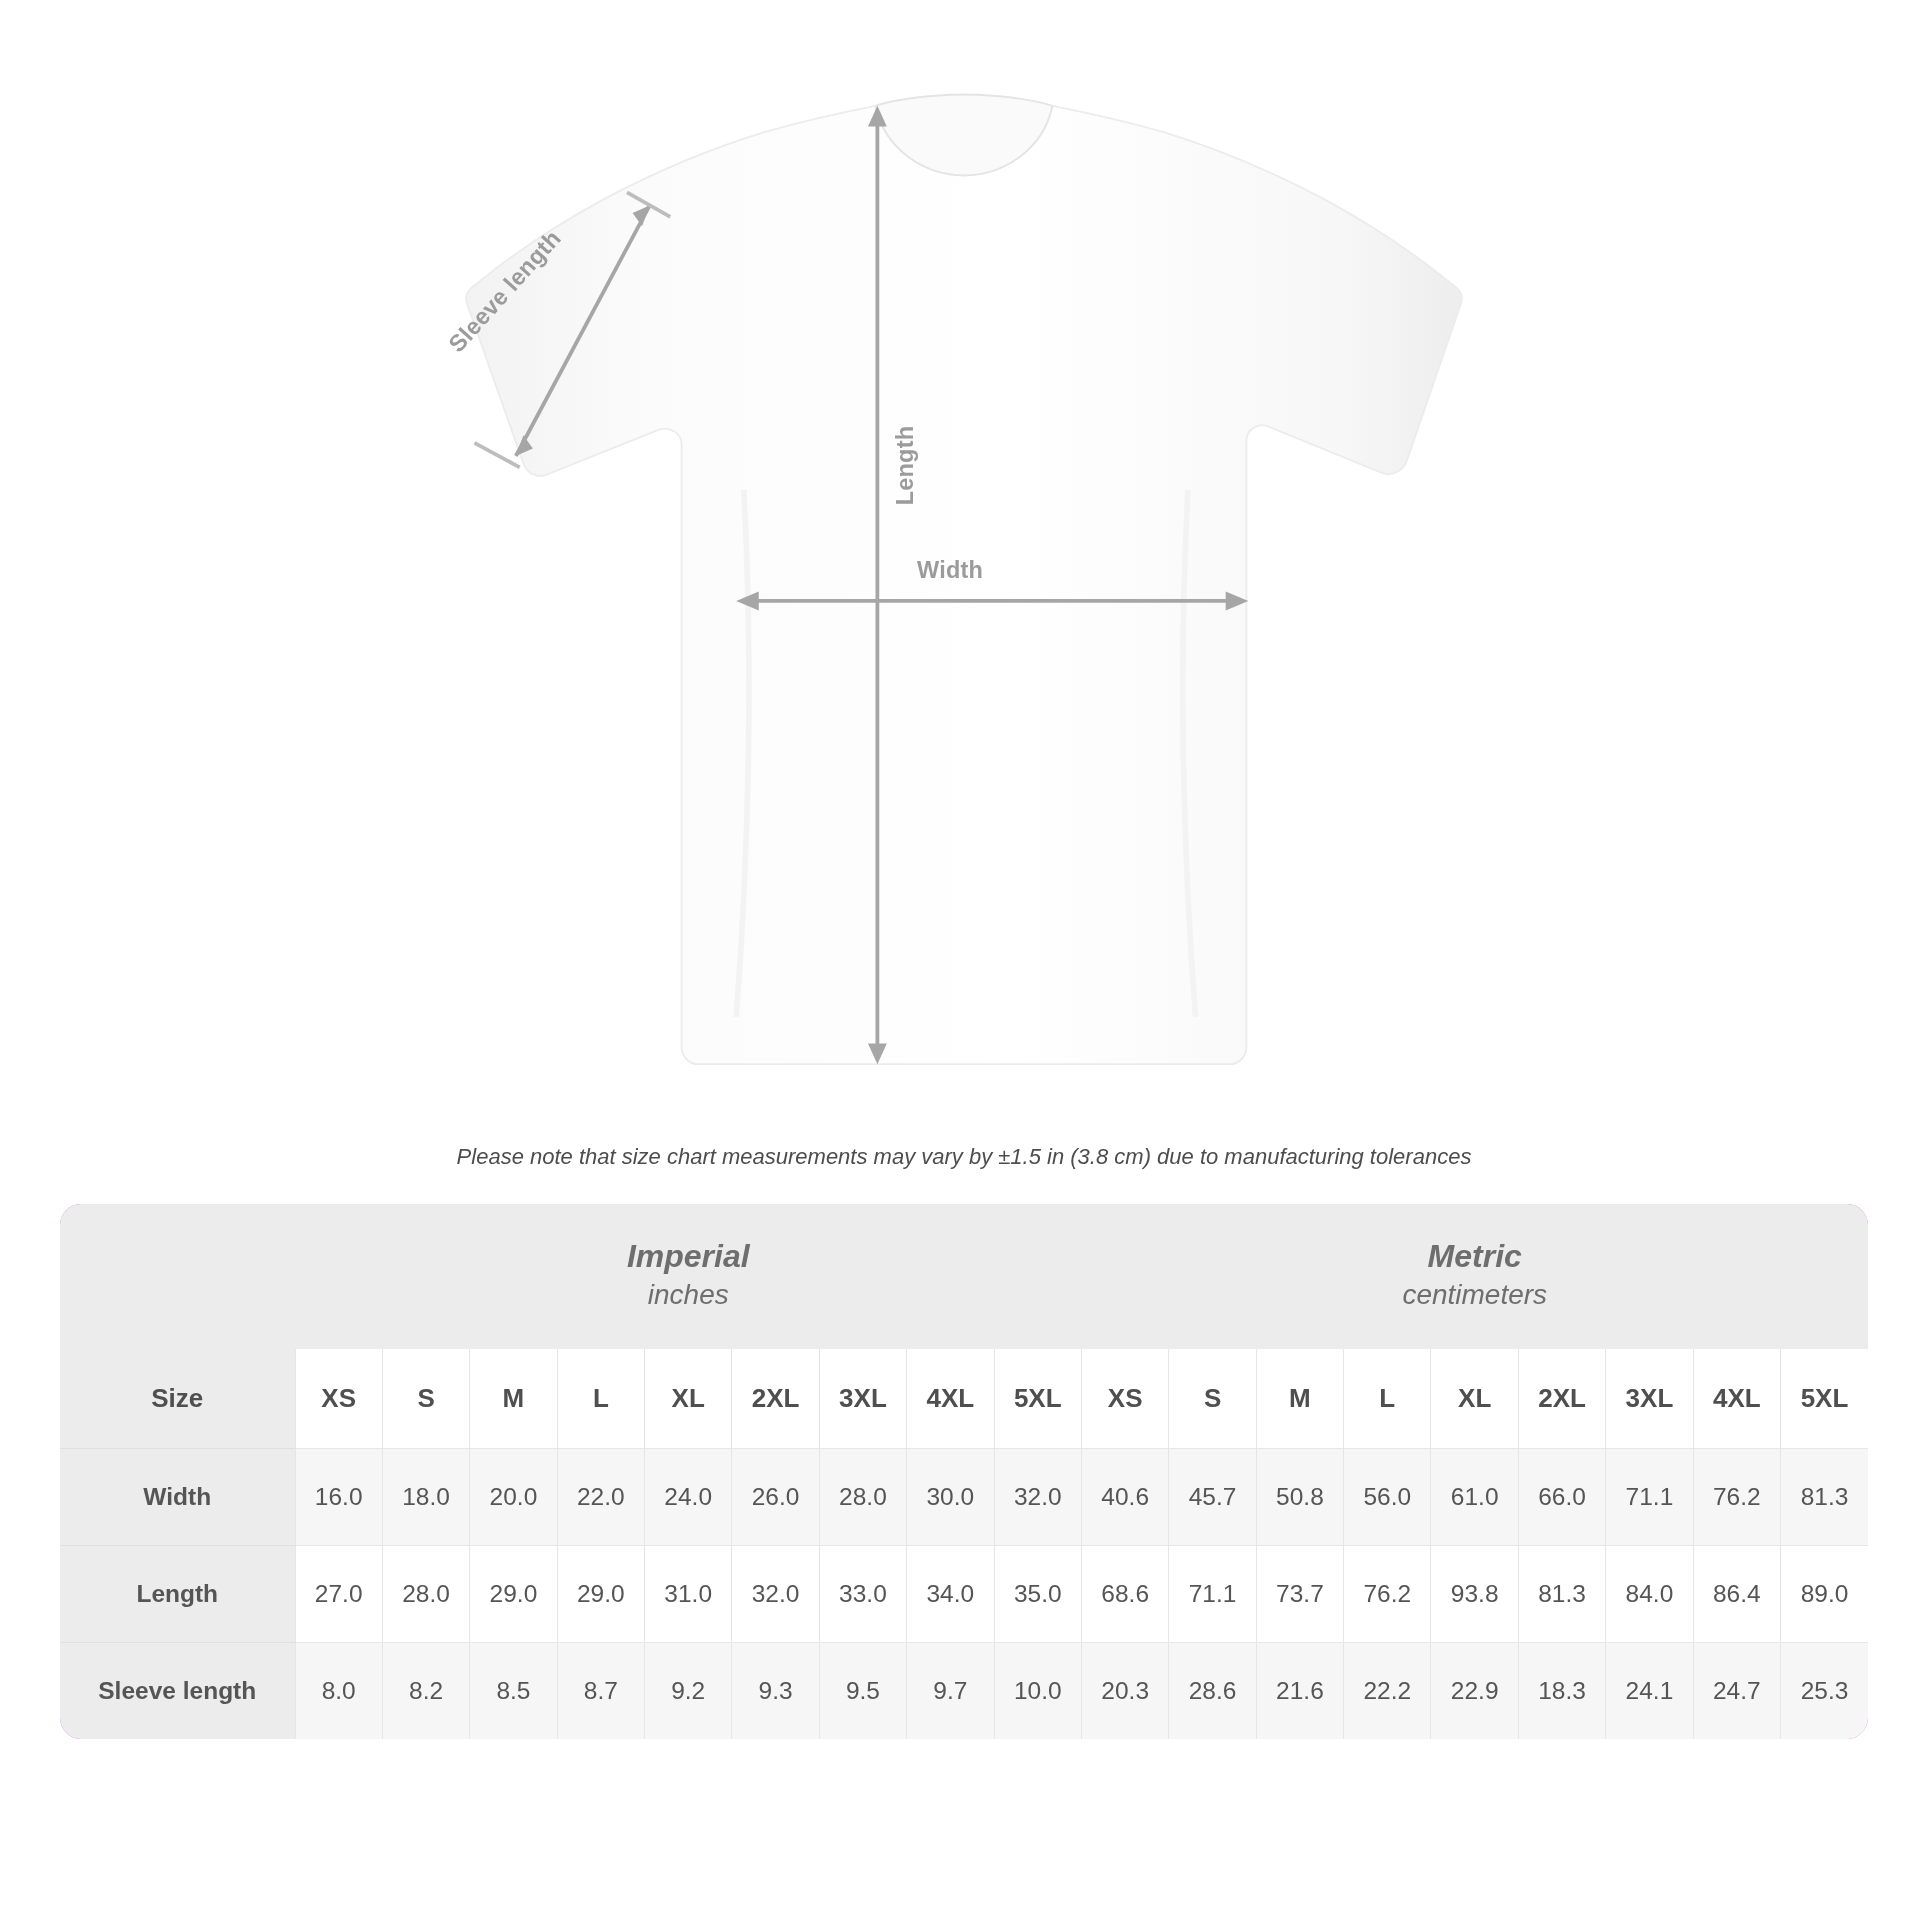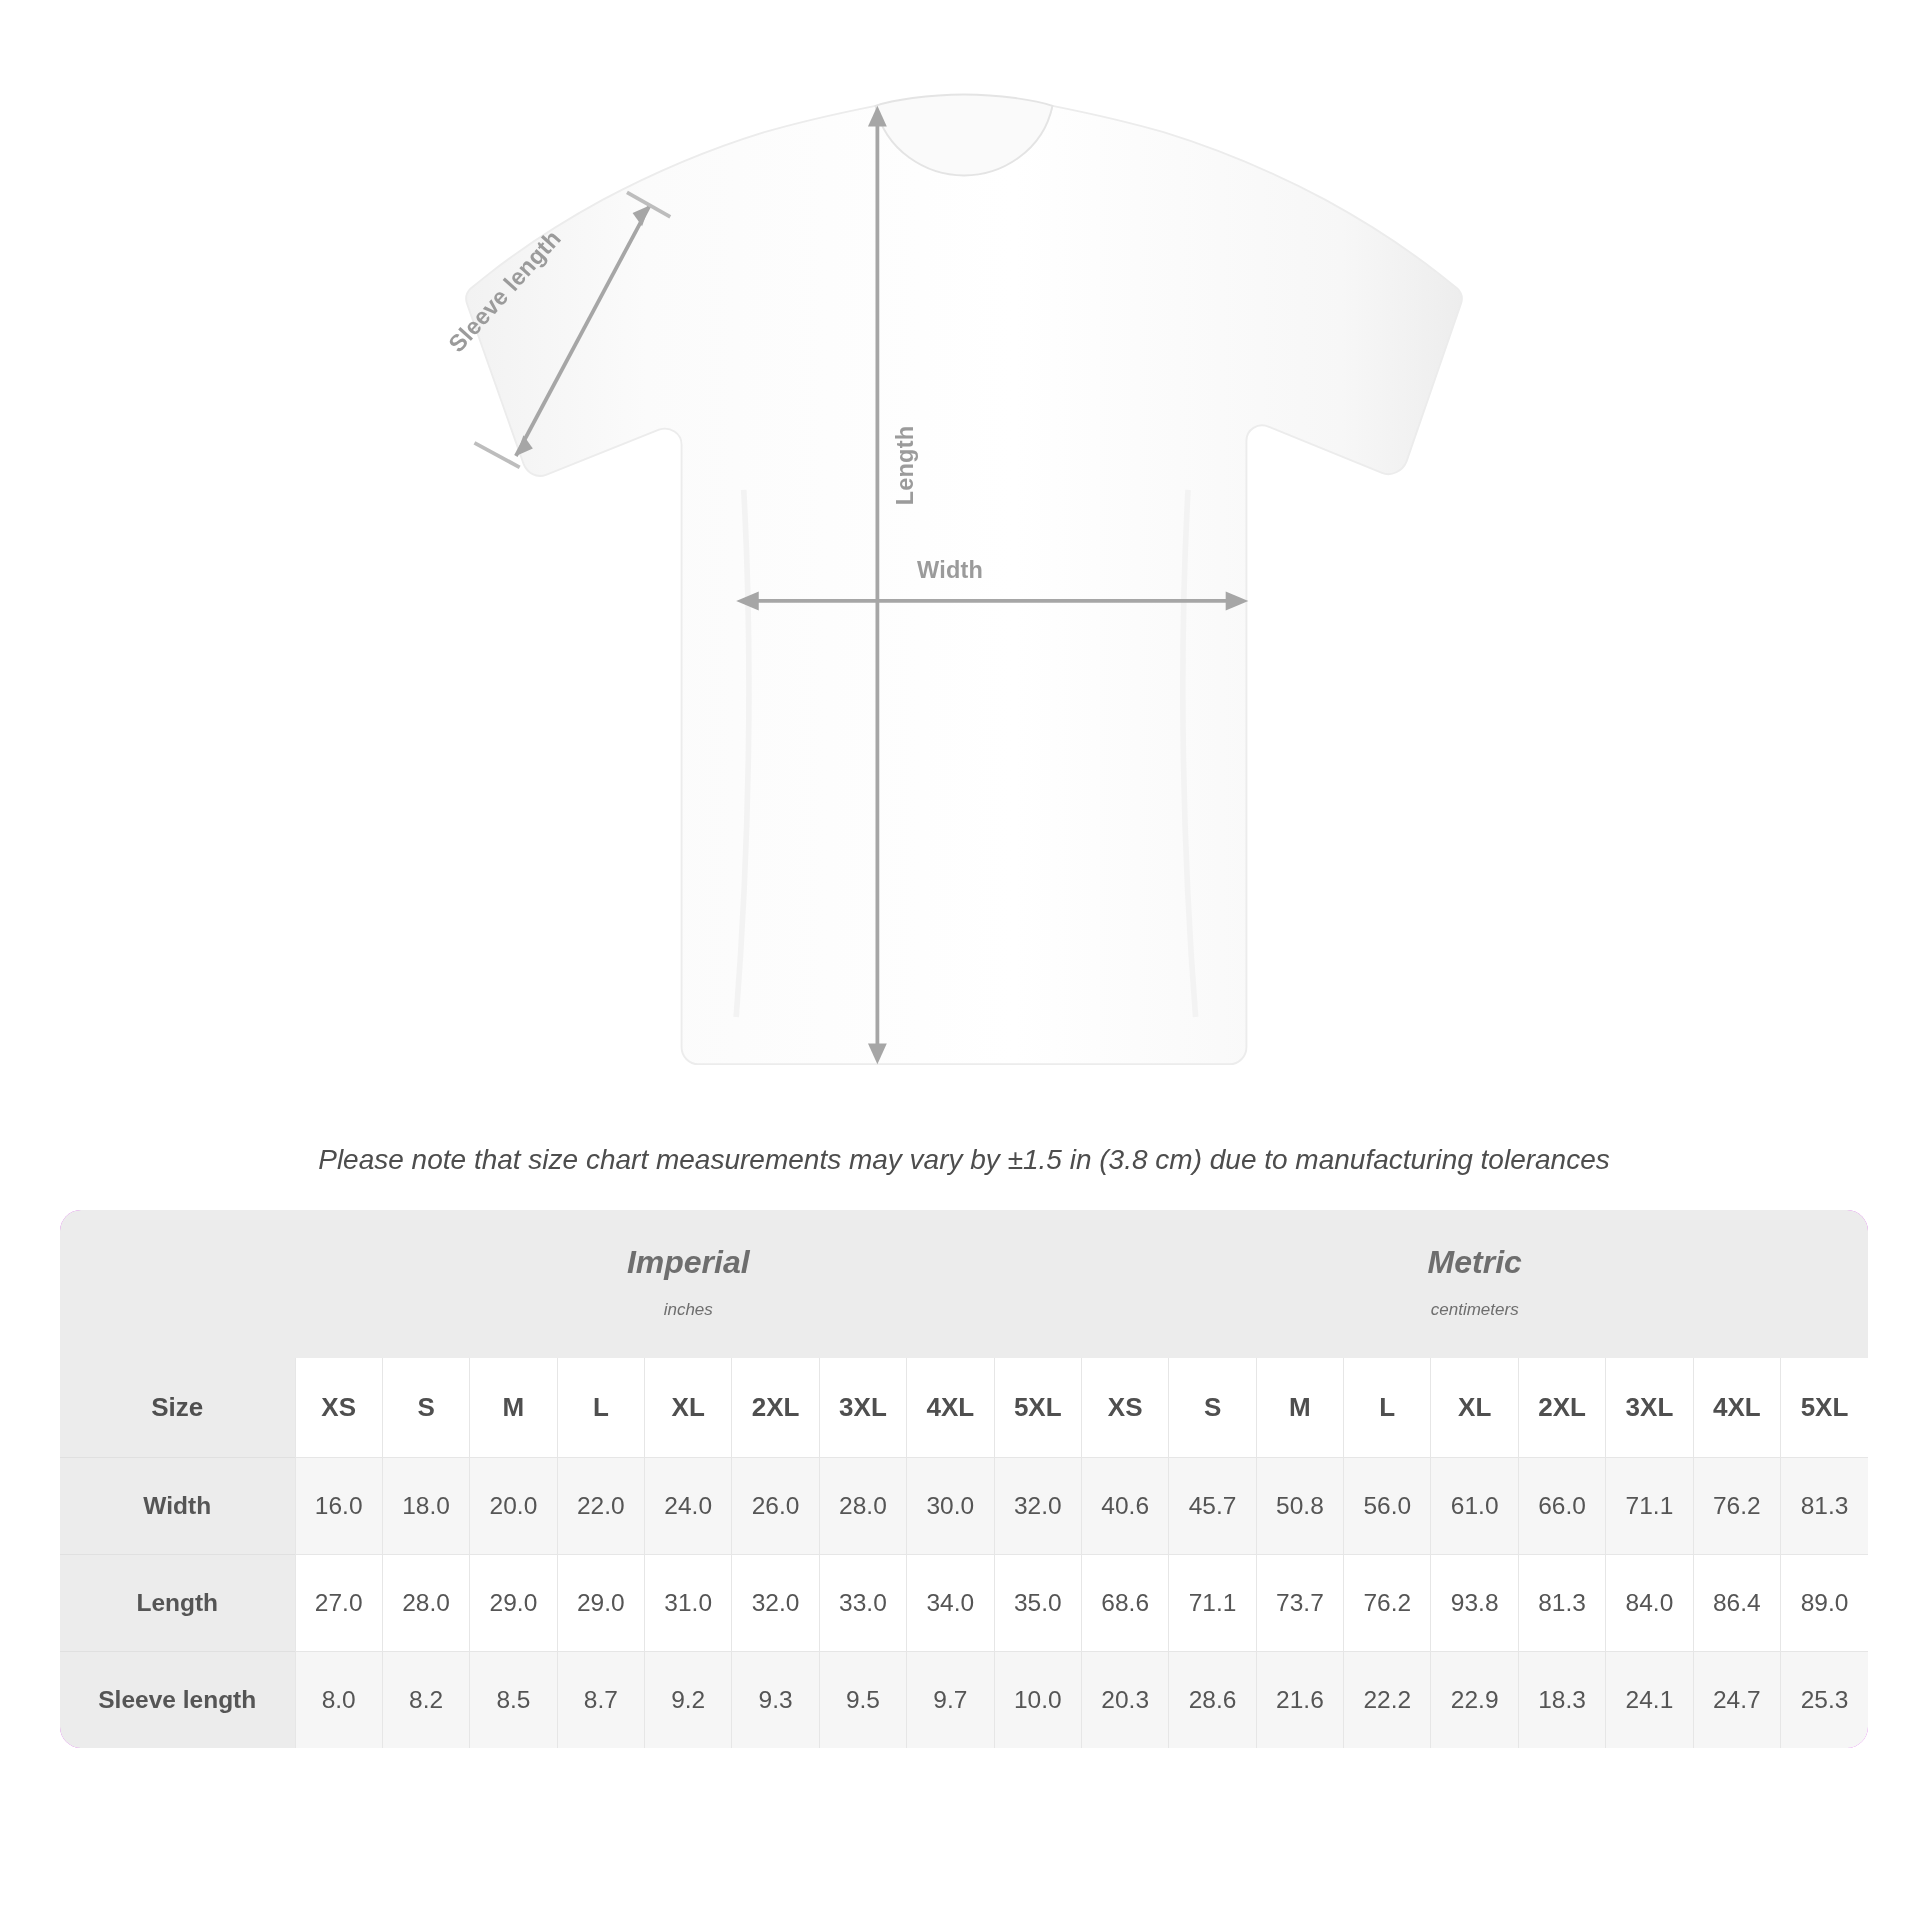--- a/index.html
+++ b/index.html
@@ -61,21 +61,21 @@
     text-align: center;
     margin-top: 22.6px;
   }
   .chart-title {
     font-size: 40px;
     font-weight: bold;
     color: #1a1a1a;
     margin: 0;
   }
   .chart-subtitle {
-    font-size: 28px;
+    font-size: 22px;
     font-style: italic;
     color: #4d4d4d;
     margin-top: 19px;
   }
 
   
   .table-wrap {
     margin: 34px 60px 0 60px;
     border-radius: 21px;
     overflow: hidden;
@@ -99,24 +99,24 @@
     padding: 32px 0 38px 0;
   }
   .unit-name {
     font-size: 32px;
     font-style: italic;
     font-weight: bold;
     color: #6e6e6e;
     line-height: 1.25;
   }
   .unit-sub {
-    font-size: 17px;
+    font-size: 28px;
     font-style: italic;
     color: #6e6e6e;
-    margin-top: 18px;
+    margin-top: 3px;
   }
   
   td.rowlabel {
     font-weight: bold;
     color: #5a5a5a;
     font-size: 26px;
     background: #ececec;
     width: 234px;
     margin-left: 36px;
   }

